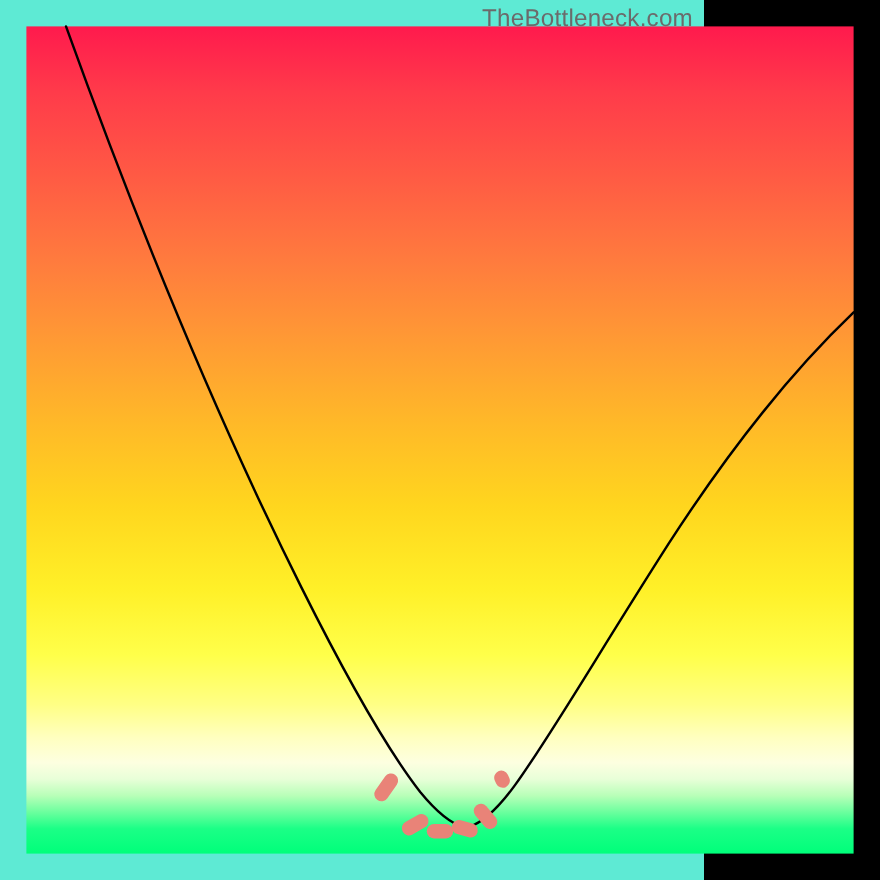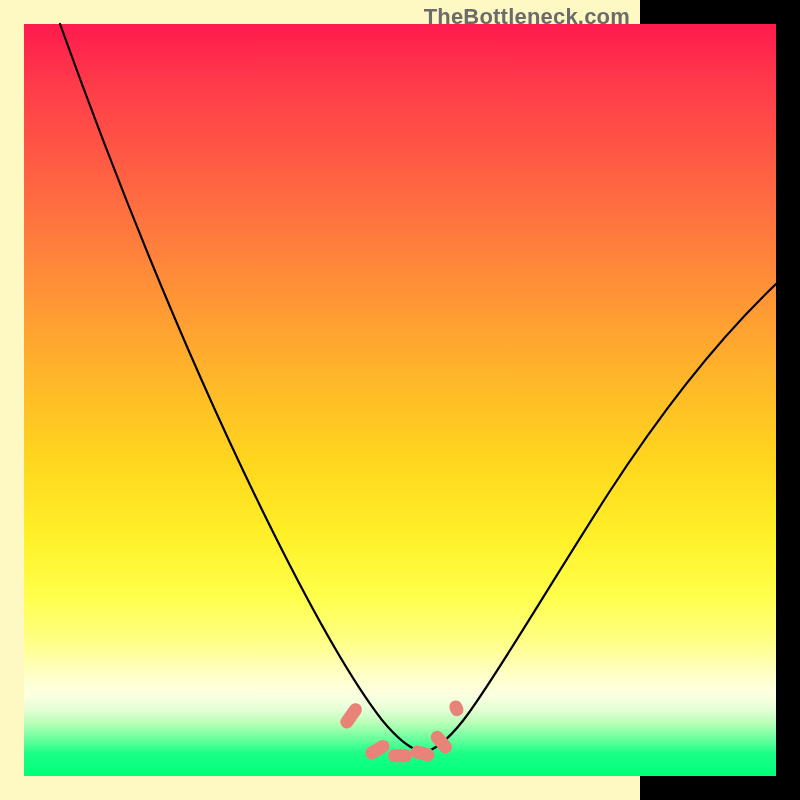--- a/index.html
+++ b/index.html
@@ -9,22 +9,21 @@
     height: 800px;
     overflow: hidden;
     background: #000;
     font-family: Arial, Helvetica, sans-serif;
   }
   .frame {
     position: absolute;
     top: 0; left: 0;
     width: 640px;
     height: 800px;
-    background: #fef9c3;
-    font-weight: bold;
+    background: #5eead4;
   }
   .plot-area {
     position: absolute;
     top: 24px;
     left: 24px;
     width: 752px;
     height: 752px;
     
     background: linear-gradient(
       to bottom,

